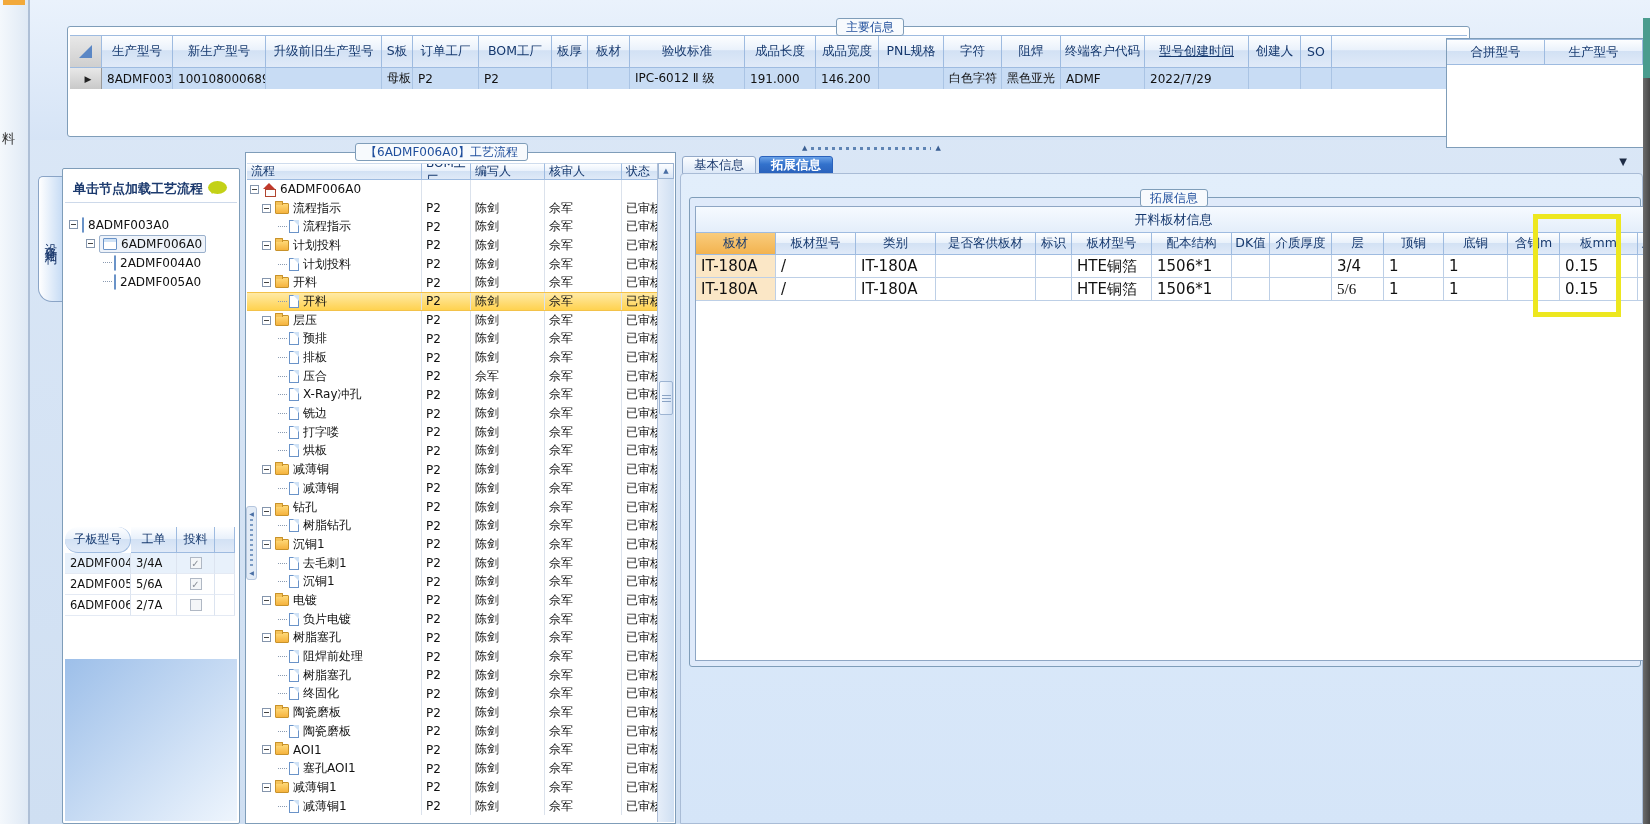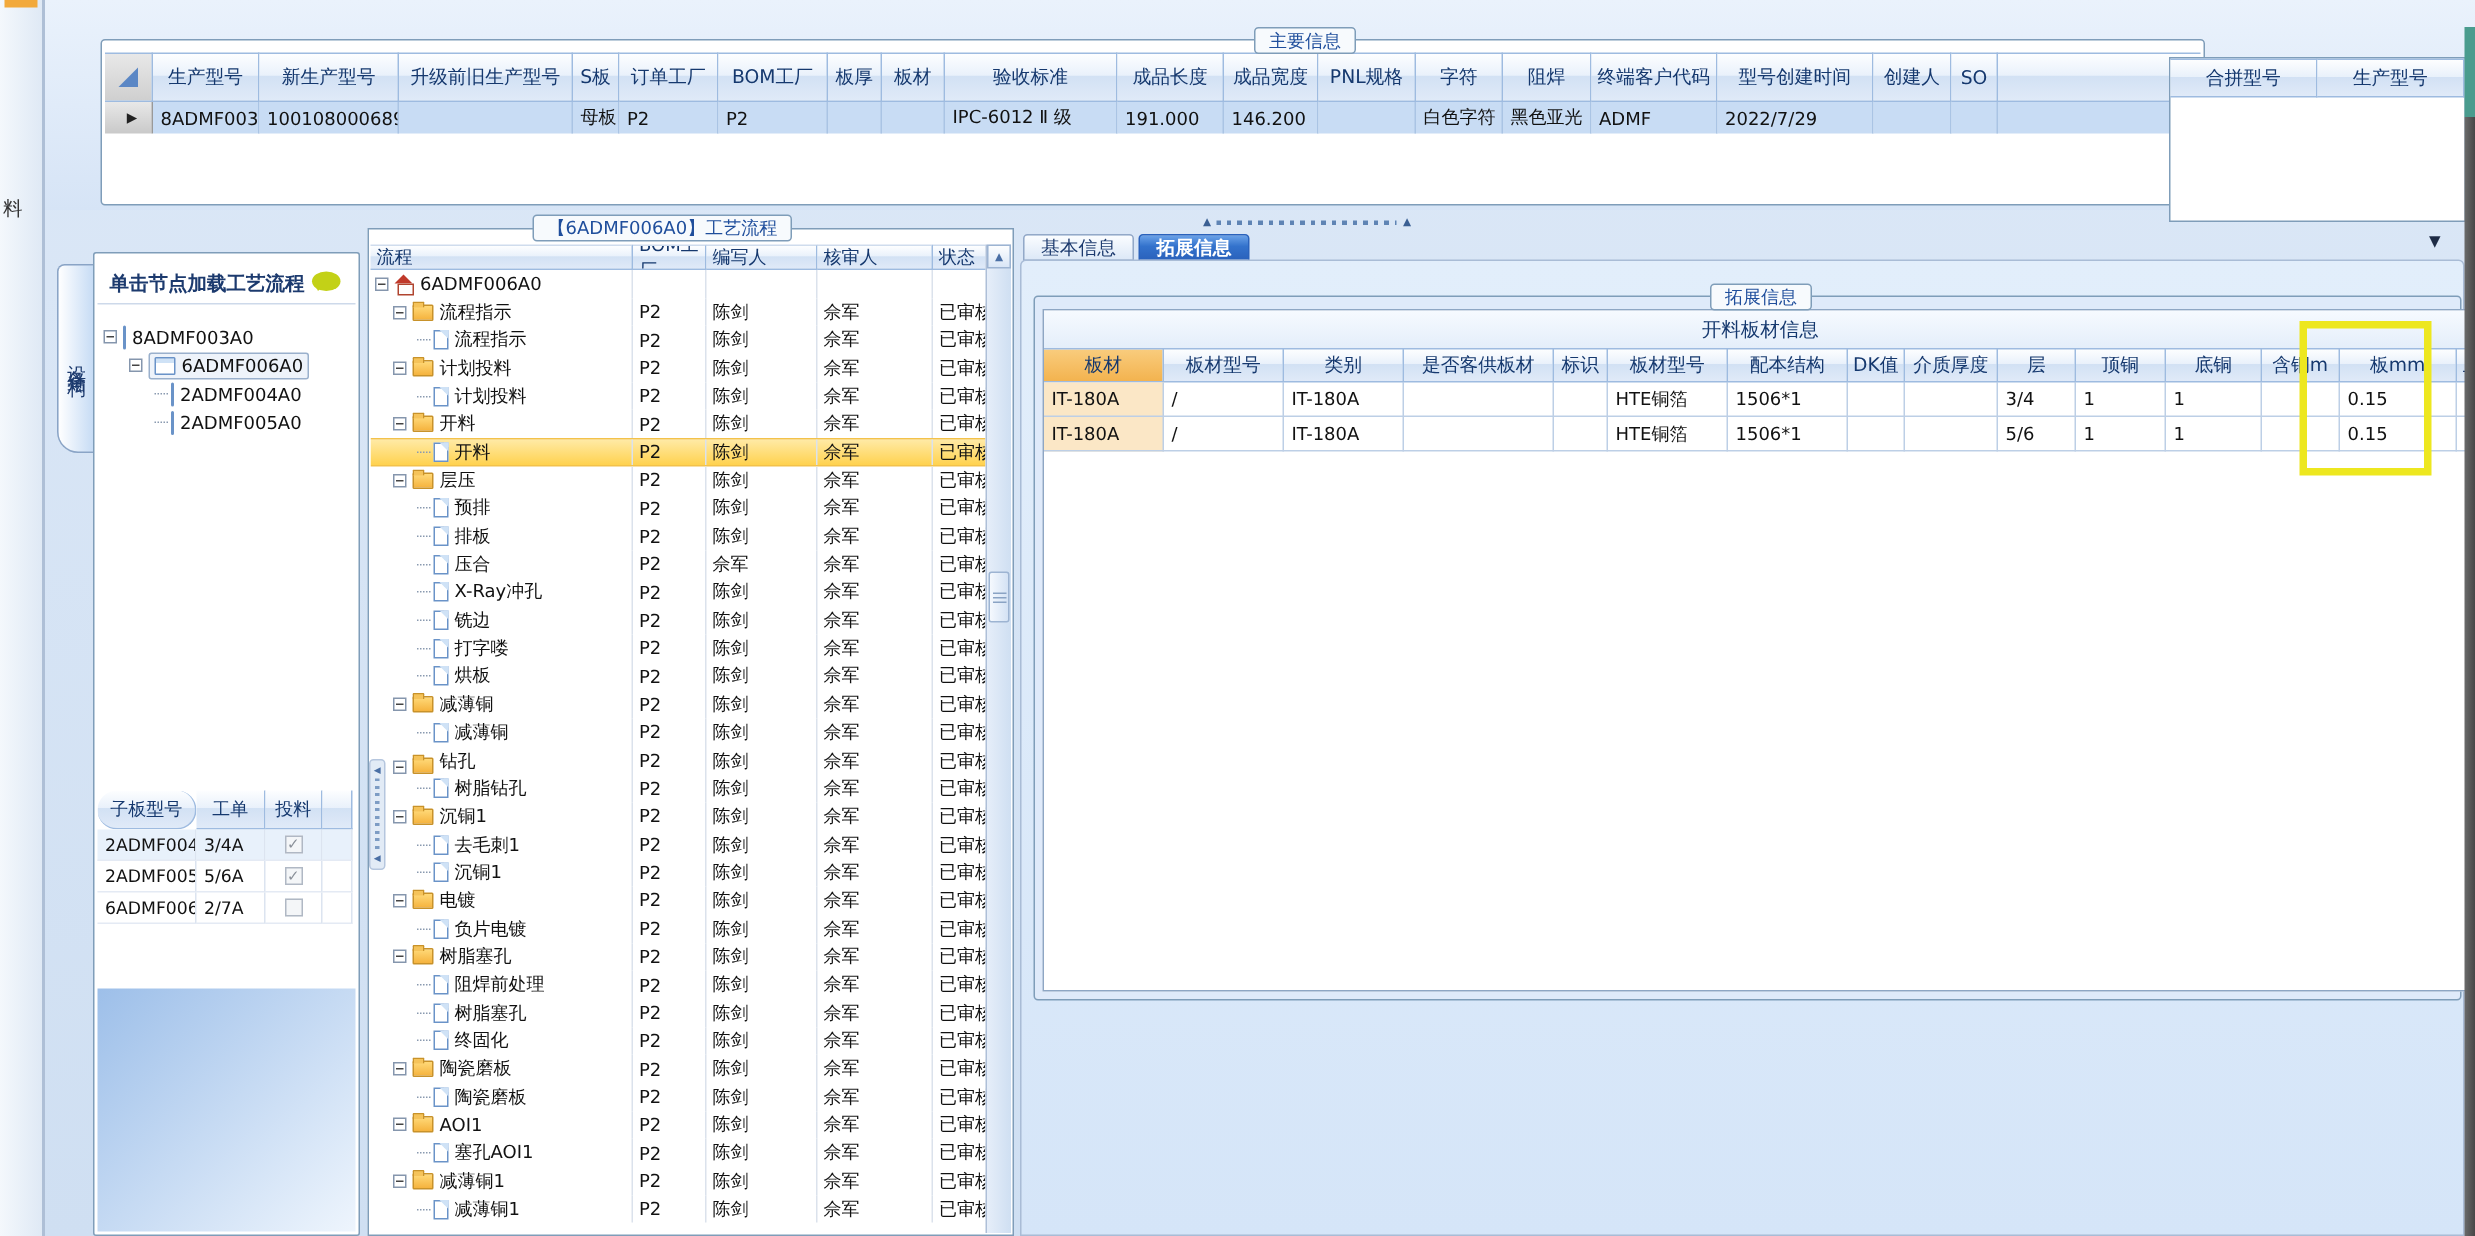--- a/index.html
+++ b/index.html
@@ -83,21 +83,21 @@
 .dtab.active{background:linear-gradient(#6aa2e8,#3372cc 45%,#2a62bc);color:#fff;font-weight:bold;border-color:#2a62bc}
 .notch{position:absolute;left:104px;top:34px;border:5px solid transparent;border-top-color:#9cc0ea}
 .dd-arrow{position:absolute;right:16px;top:16px;color:#1d2b45;font-size:10px}
 .detail-body{position:absolute;left:0;top:33px;right:0;bottom:0;background:linear-gradient(#e2eefb,#d5e5f8);border:1px solid #a9bcd6;border-radius:4px 4px 0 0}
 .detail-gbx{left:8px;top:23px;width:952px;height:470px;background:#dfeafa}
 .board-table{position:absolute;left:5px;top:8px;width:957px;height:455px;background:#fff;border:1px solid #8ea6c4;overflow:hidden}
 .btitle{height:25px;display:flex;align-items:center;justify-content:center;color:#15386e;font-size:13px;background:linear-gradient(#f6faff,#e4eefa)}
 .brow{display:flex}
 .bh{height:23px;display:flex;align-items:center;justify-content:center;background:linear-gradient(#fdfeff,#e9f1fb 46%,#d2e1f4 47%,#e0eaf8);border-right:1px solid #9ebbe0;border-top:1px solid #9ebbe0;border-bottom:1px solid #9ebbe0;color:#15386e;flex:none;overflow:hidden;white-space:nowrap;font-size:12.5px}
 .bh.orange{background:linear-gradient(#f9cc7d,#f3b34f)}
-.bc{height:23px;display:flex;align-items:center;padding-left:5px;border-right:1px solid #bdcfe6;border-bottom:1px solid #bdcfe6;flex:none;overflow:hidden;white-space:nowrap;font-size:12px}
+.bc{height:23px;display:flex;align-items:center;padding-left:5px;border-right:1px solid #bdcfe6;border-bottom:1px solid #bdcfe6;flex:none;overflow:hidden;white-space:nowrap;font-size:15px}
 .bc.orange{background:#fbe7c6}
 .yellow-box{position:absolute;left:853px;top:74px;width:88px;height:103px;border:5px solid #ede71f;z-index:6}
 
 .edge-green{position:absolute;left:1643px;top:18px;width:7px;height:60px;background:#4a9c8e;z-index:9}
 .edge-dark{position:absolute;left:1643px;top:78px;width:7px;height:746px;background:linear-gradient(to right,#6b6b6b,#474747);z-index:9}
 </style>
 </head>
 <body>
 
 <div class="screen">
@@ -123,21 +123,21 @@
             <div class="mh" style="width: 73px;">BOM工厂</div>
             <div class="mh" style="width: 36px;">板厚</div>
             <div class="mh" style="width: 42px;">板材</div>
             <div class="mh" style="width: 115px;">验收标准</div>
             <div class="mh" style="width: 71px;">成品长度</div>
             <div class="mh" style="width: 63px;">成品宽度</div>
             <div class="mh" style="width: 65px;">PNL规格</div>
             <div class="mh" style="width: 58px;">字符</div>
             <div class="mh" style="width: 59px;">阻焊</div>
             <div class="mh" style="width: 84px;">终端客户代码</div>
-            <div class="mh" style="width: 104px;">型号创建时间</div>
+            <div class="mh" style="width: 104px; text-decoration: underline;">型号创建时间</div>
             <div class="mh" style="width: 52px;">创建人</div>
             <div class="mh" style="width: 31px;">SO</div>
             <div class="mh" style="flex: 1 1 0%; border-right: none;"></div>
           </div>
           <div class="mrow">
             <div class="mc selcell" style="width: 32px;">▶</div>
             <div class="mc" style="width: 71px;">8ADMF003A0</div>
             <div class="mc" style="width: 93px;">10010800068945</div>
             <div class="mc" style="width: 116px;"></div>
             <div class="mc" style="width: 31px;">母板</div>
@@ -690,21 +690,21 @@
               <div class="brow">
                 <div class="bc orange" style="width: 80px;">IT-180A</div>
                 <div class="bc" style="width: 80px;">/</div>
                 <div class="bc" style="width: 80px;">IT-180A</div>
                 <div class="bc" style="width: 100px;"></div>
                 <div class="bc" style="width: 36px;"></div>
                 <div class="bc" style="width: 80px;">HTE铜箔</div>
                 <div class="bc" style="width: 80px;">1506*1</div>
                 <div class="bc" style="width: 38px;"></div>
                 <div class="bc" style="width: 62px;"></div>
-                <div class="bc" style="width: 52px;">5/6</div>
+                <div class="bc" style="width: 52px; font-family: Liberation Serif, serif;">5/6</div>
                 <div class="bc" style="width: 60px;">1</div>
                 <div class="bc" style="width: 64px;">1</div>
                 <div class="bc" style="width: 52px;"></div>
                 <div class="bc" style="width: 78px;">0.15</div>
                 <div class="bc" style="width: 20px;">79</div>
               </div>
             </div>
         </div>
       </div>
     </div>

